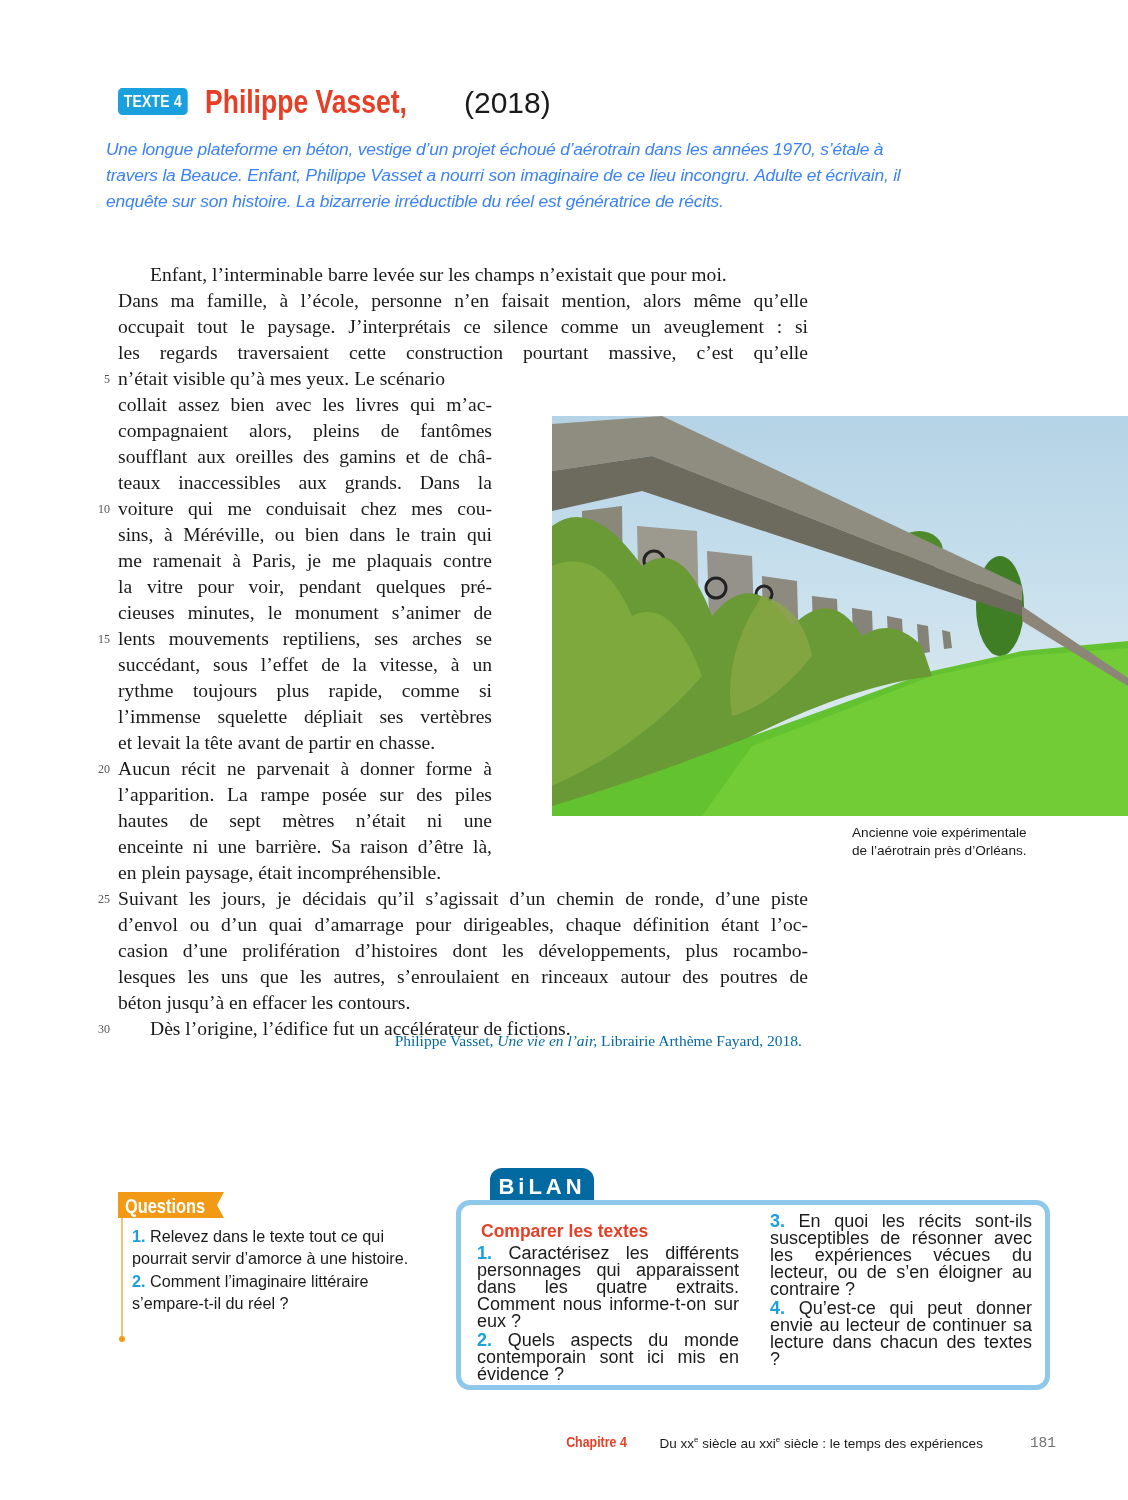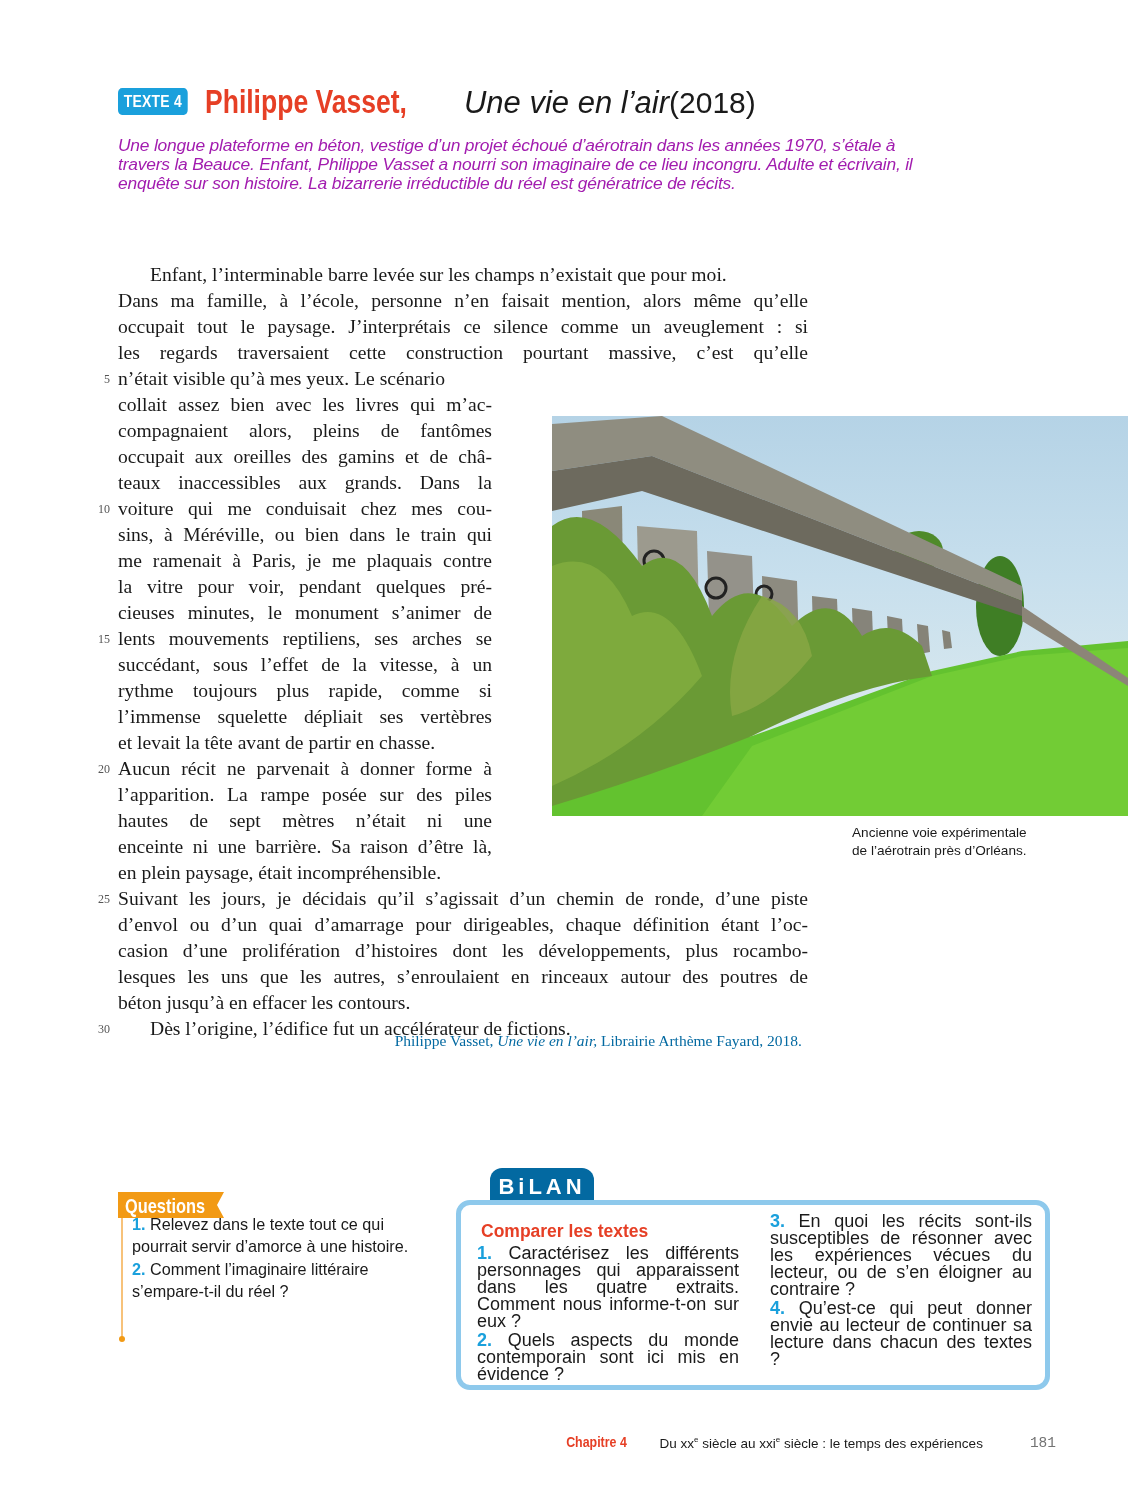--- a/index.html
+++ b/index.html
@@ -16,23 +16,23 @@
   .title-author {
     color: #e63f25; font-family: "Liberation Sans Narrow", "Liberation Sans", sans-serif; font-weight: bold;
     font-size: 34px; margin-left: 8px; transform: scaleX(0.78); transform-origin: left center; display: inline-block;
     white-space: nowrap;
   }
   .title-wrap { display: flex; align-items: baseline; }
   .title-work { font-family: "Liberation Sans", sans-serif; font-style: italic; font-size: 31px; color: #1a1a1a; }
   .title-year { font-family: "Liberation Sans", sans-serif; font-size: 30px; color: #1a1a1a; }
 
   .intro {
-    position: absolute; left: 118px; top: 136px; width: 810px;
-    font-family: "Liberation Sans", sans-serif; font-style: italic; font-size: 17.4px; line-height: 19px;
-    color: #a21caf; letter-spacing: -0.2px;
+    position: absolute; left: 106px; top: 136px; width: 810px;
+    font-family: "Liberation Sans", sans-serif; font-style: italic; font-size: 17.4px; line-height: 26px;
+    color: #3b82f6; letter-spacing: -0.2px;
   }
 
   
   .body-text { position: absolute; left: 118px; font-family: "Liberation Serif", serif; font-size: 19.6px; color: #1a1a1a; }
   .line { position: absolute; white-space: nowrap; height: 26px; line-height: 26px; }
   .line.just { text-align: justify; text-align-last: justify; white-space: normal; }
   .line-num { position: absolute; left: -28px; width: 20px; text-align: right; font-size: 12px; color: #555; font-family: "Liberation Serif", serif; }
 
   .source {
     position: absolute; right: 326px; top: 1032px; font-family: "Liberation Serif", serif; font-size: 15.5px; color: #0369a1;
@@ -57,21 +57,21 @@
     position: relative; display: inline-block; background: #f29a15; color: #fff; height: 26px; line-height: 27px;
     padding: 0 18px 0 7px; font-family: "Liberation Sans", sans-serif; font-weight: bold; font-size: 21px;
   }
   .q-label span { display: inline-block; transform: scaleX(0.78); transform-origin: left center; margin-right: -22px; }
   .q-label::after {
     content: ""; position: absolute; right: 0; top: 0; width: 0; height: 0;
     border-top: 13px solid transparent; border-bottom: 13px solid transparent; border-right: 7px solid #fff;
   }
   .q-line { position: absolute; left: 3px; top: 26px; width: 2px; height: 120px; background: #f7c27a; }
   .q-dot { position: absolute; left: 1px; top: 144px; width: 6px; height: 6px; border-radius: 50%; background: #f29a15; }
-  .q-list { position: absolute; left: 14px; top: 22px; width: 290px; font-family: "Liberation Sans", sans-serif; font-size: 16.2px; line-height: 21.5px; color: #1a1a1a; }
+  .q-list { position: absolute; left: 14px; top: 34px; width: 290px; font-family: "Liberation Sans", sans-serif; font-size: 16.2px; line-height: 21.5px; color: #1a1a1a; }
   .q-item { margin-bottom: 2px; }
   .num { color: #1aa0dc; font-weight: bold; }
 
   
   .bilan-tab {
     position: absolute; left: 490px; top: 1168px; width: 104px; height: 38px; background: #0369a1;
     border-radius: 12px 12px 0 0; color: #fff; text-align: center;
     font-family: "Liberation Sans", sans-serif; font-weight: bold; font-size: 22px; line-height: 38px; letter-spacing: 4px;
   }
   .bilan-box {
@@ -93,38 +93,37 @@
   .footer .desc sup { font-size: 8px; }
   .footer .page { font-size: 14.5px; color: #737373; margin-left: 18px; font-family: Liberation Mono, monospace; }
 </style>
 </head>
 <body>
 
 <div class="title-row">
   <span class="texte-badge">TEXTE 4</span>
   <div class="title-wrap">
     <span class="title-author">Philippe Vasset,</span>
-    <span class="title-work">Une vie en l’air</span>
     <span class="title-year"> (2018)</span>
   </div>
 </div>
 
 <p class="intro">Une longue plateforme en béton, vestige d’un projet échoué d’aérotrain dans les années 1970, s’étale à travers la Beauce. Enfant, Philippe Vasset a nourri son imaginaire de ce lieu incongru. Adulte et écrivain, il enquête sur son histoire. La bizarrerie irréductible du réel est génératrice de récits.</p>
 
 <div class="body-text" style="top:0;">
   <div class="line" style="top:262px; left:32px;">Enfant, l’interminable barre levée sur les champs n’existait que pour moi.</div>
   <div class="line just" style="top:288px; width:690px;">Dans ma famille, à l’école, personne n’en faisait mention, alors même qu’elle</div>
   <div class="line just" style="top:314px; width:690px;">occupait tout le paysage. J’interprétais ce silence comme un aveuglement : si</div>
   <div class="line just" style="top:340px; width:690px;">les regards traversaient cette construction pourtant massive, c’est qu’elle</div>
   <div class="line" style="top:366px;">n’était visible qu’à mes yeux. Le scénario</div>
   <div class="line-num" style="top:372px;">5</div>
 
   <div class="line just" style="top:392px; width:374px;">collait assez bien avec les livres qui m’ac-</div>
   <div class="line just" style="top:418px; width:374px;">compagnaient alors, pleins de fantômes</div>
-  <div class="line just" style="top:444px; width:374px;">occupait aux oreilles des gamins et de châ-</div>
+  <div class="line just" style="top:444px; width:374px;">soufflant aux oreilles des gamins et de châ-</div>
   <div class="line just" style="top:470px; width:374px;">teaux inaccessibles aux grands. Dans la</div>
   <div class="line just" style="top:496px; width:374px;">voiture qui me conduisait chez mes cou-</div>
   <div class="line-num" style="top:502px;">10</div>
   <div class="line just" style="top:522px; width:374px;">sins, à Méréville, ou bien dans le train qui</div>
   <div class="line just" style="top:548px; width:374px;">me ramenait à Paris, je me plaquais contre</div>
   <div class="line just" style="top:574px; width:374px;">la vitre pour voir, pendant quelques pré-</div>
   <div class="line just" style="top:600px; width:374px;">cieuses minutes, le monument s’animer de</div>
   <div class="line just" style="top:626px; width:374px;">lents mouvements reptiliens, ses arches se</div>
   <div class="line-num" style="top:632px;">15</div>
   <div class="line just" style="top:652px; width:374px;">succédant, sous l’effet de la vitesse, à un</div>

